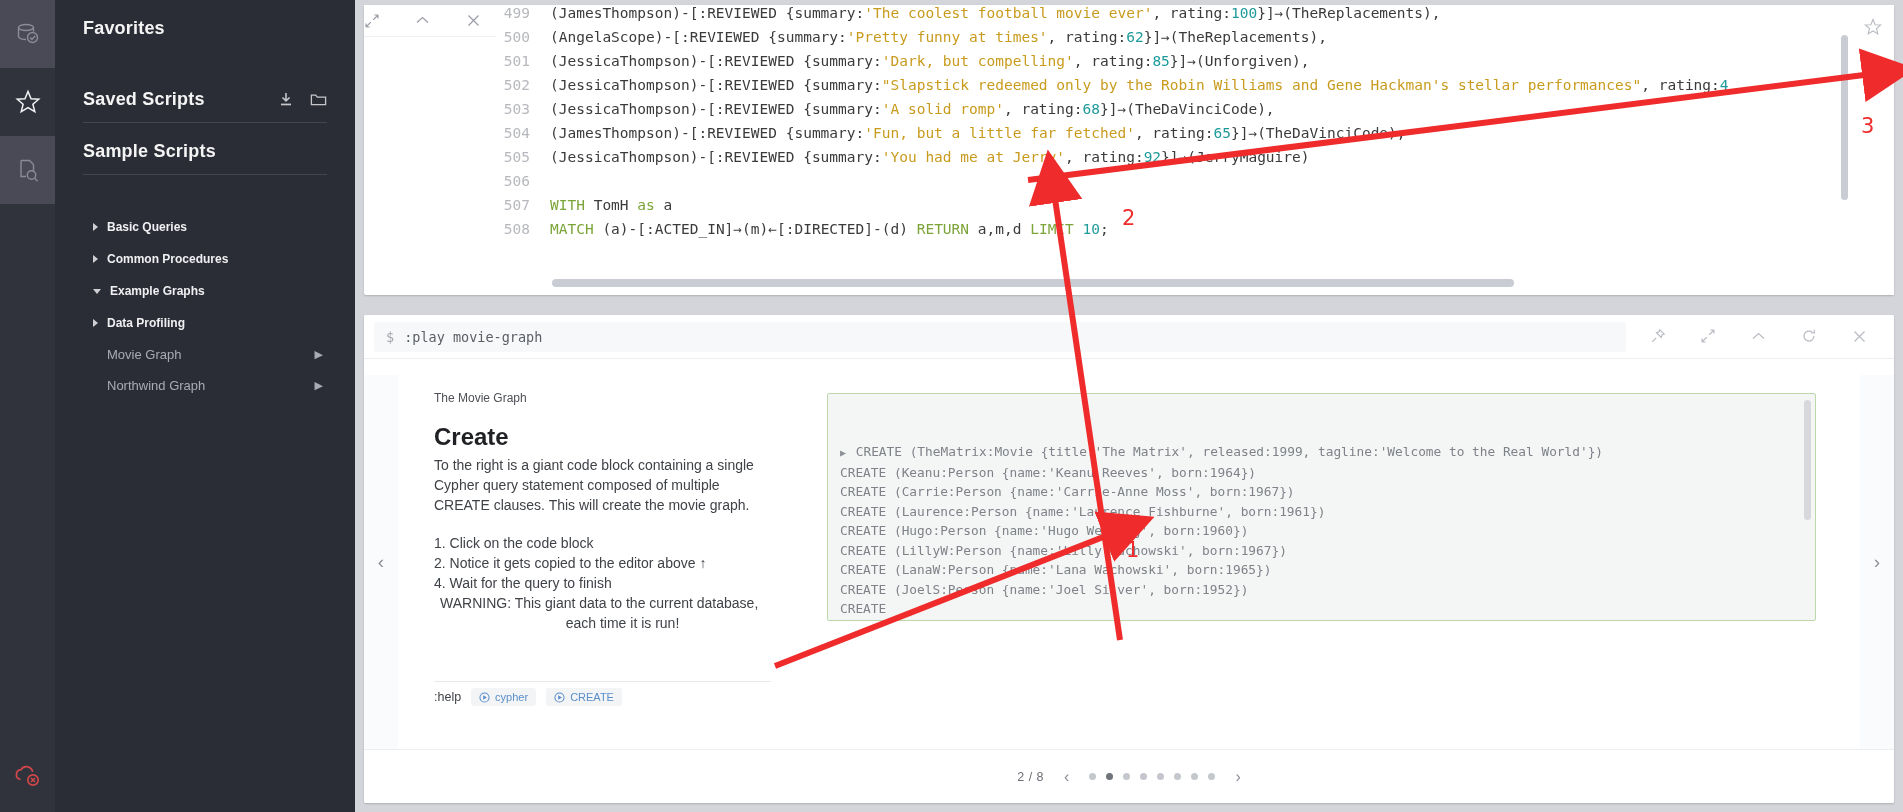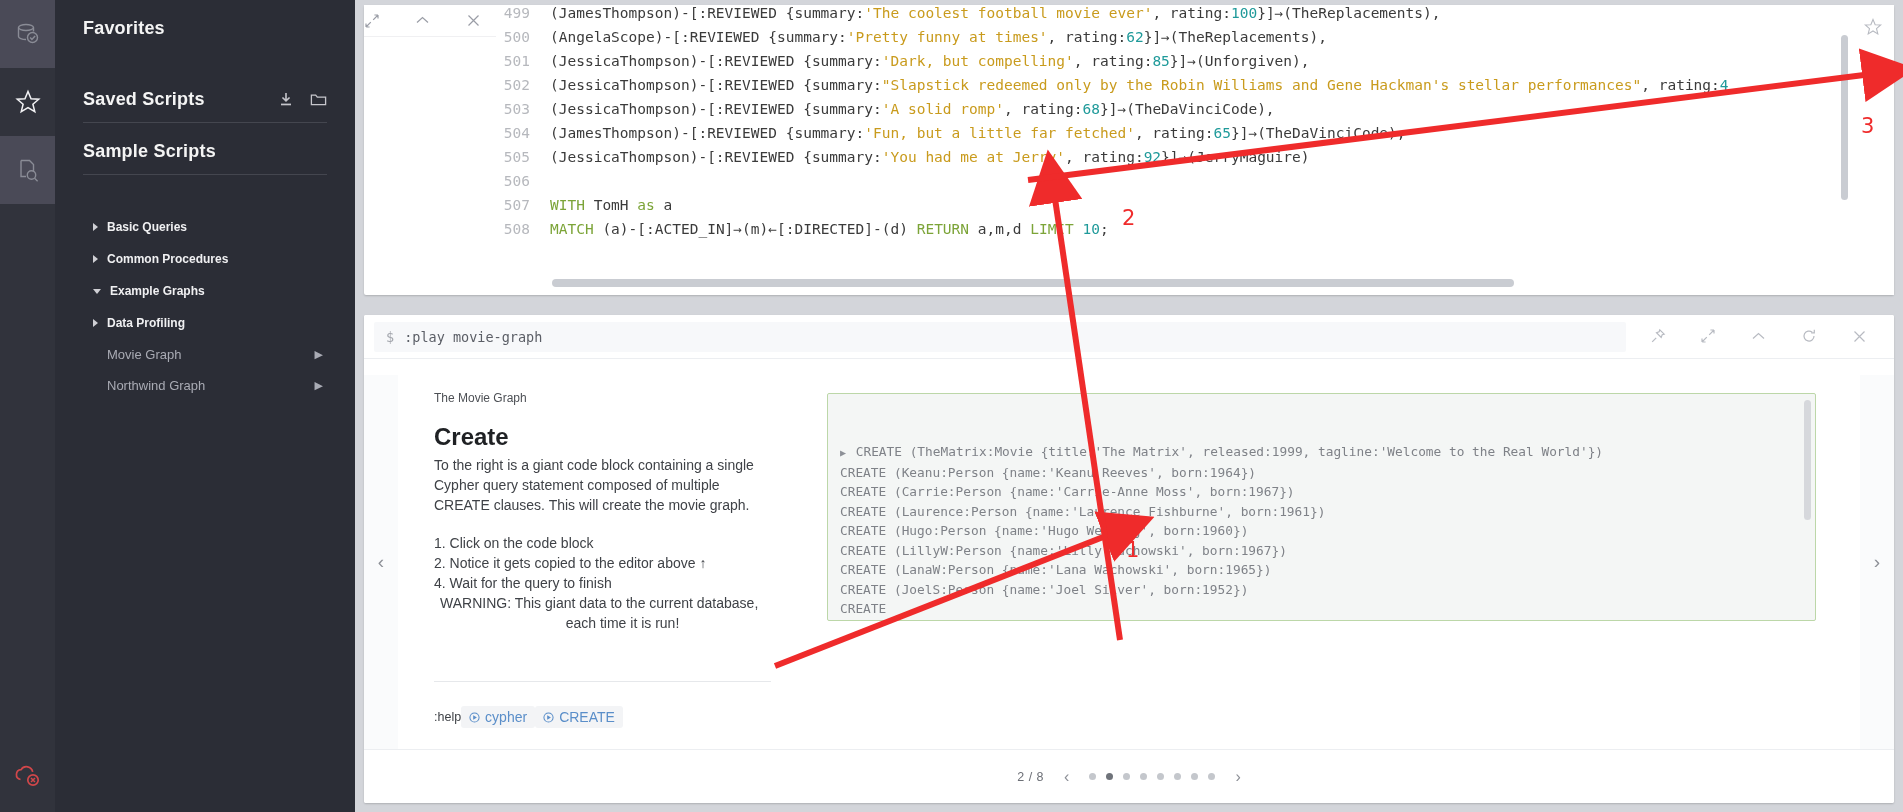--- a/index.html
+++ b/index.html
@@ -131,25 +131,25 @@
     flex: 1; display: flex; gap: 56px; padding: 16px 20px 0 18px; overflow: hidden;
   }
   .slide-left { width: 355px; flex: 0 0 355px; padding-left: 18px; }
   .kicker { font-size: 12px; color: #4d5055; margin-bottom: 18px; }
   .slide-left h1 { font-size: 24px; color: #1f2124; font-weight: bold; margin-bottom: 4px; }
   .slide-left p { font-size: 14px; line-height: 20px; color: #3f4247; }
   .steps { margin-top: 18px; font-size: 14px; line-height: 20px; color: #3f4247; }
   .warn { padding-left: 6px; }
   .warn2 { text-align: center; padding-left: 40px; }
   .hr-soft { border-top: 1px solid #e6e8eb; margin: 48px 0 0 0; }
-  .tagrow { margin-top: 24px; display: flex; align-items: center; font-size: 12.5px; }
+  .tagrow { margin-top: 6px; display: flex; align-items: center; gap: 10px; font-size: 12.5px; }
   .tag-plain { color: #3f4247; }
   .tag {
     background: #f3f4f6; border-radius: 3px; padding: 3px 8px; color: #5a8ec9;
-    display: inline-flex; align-items: center; gap: 5px; font-size: 14px;
+    display: inline-flex; align-items: center; gap: 5px; font-size: 11px;
   }
 
   .codeblock {
     flex: 1; border: 1px solid #bcd7a8; background: #f4f6f5; border-radius: 2px;
     margin-right: 24px; margin-top: 2px; height: 228px; position: relative;
     overflow: hidden; padding: 9px 12px;
     font-family: "DejaVu Sans Mono", monospace; font-size: 12.8px; line-height: 19.5px;
     color: #7f8288; white-space: pre;
   }
   .codeblock .cb-scroll {

